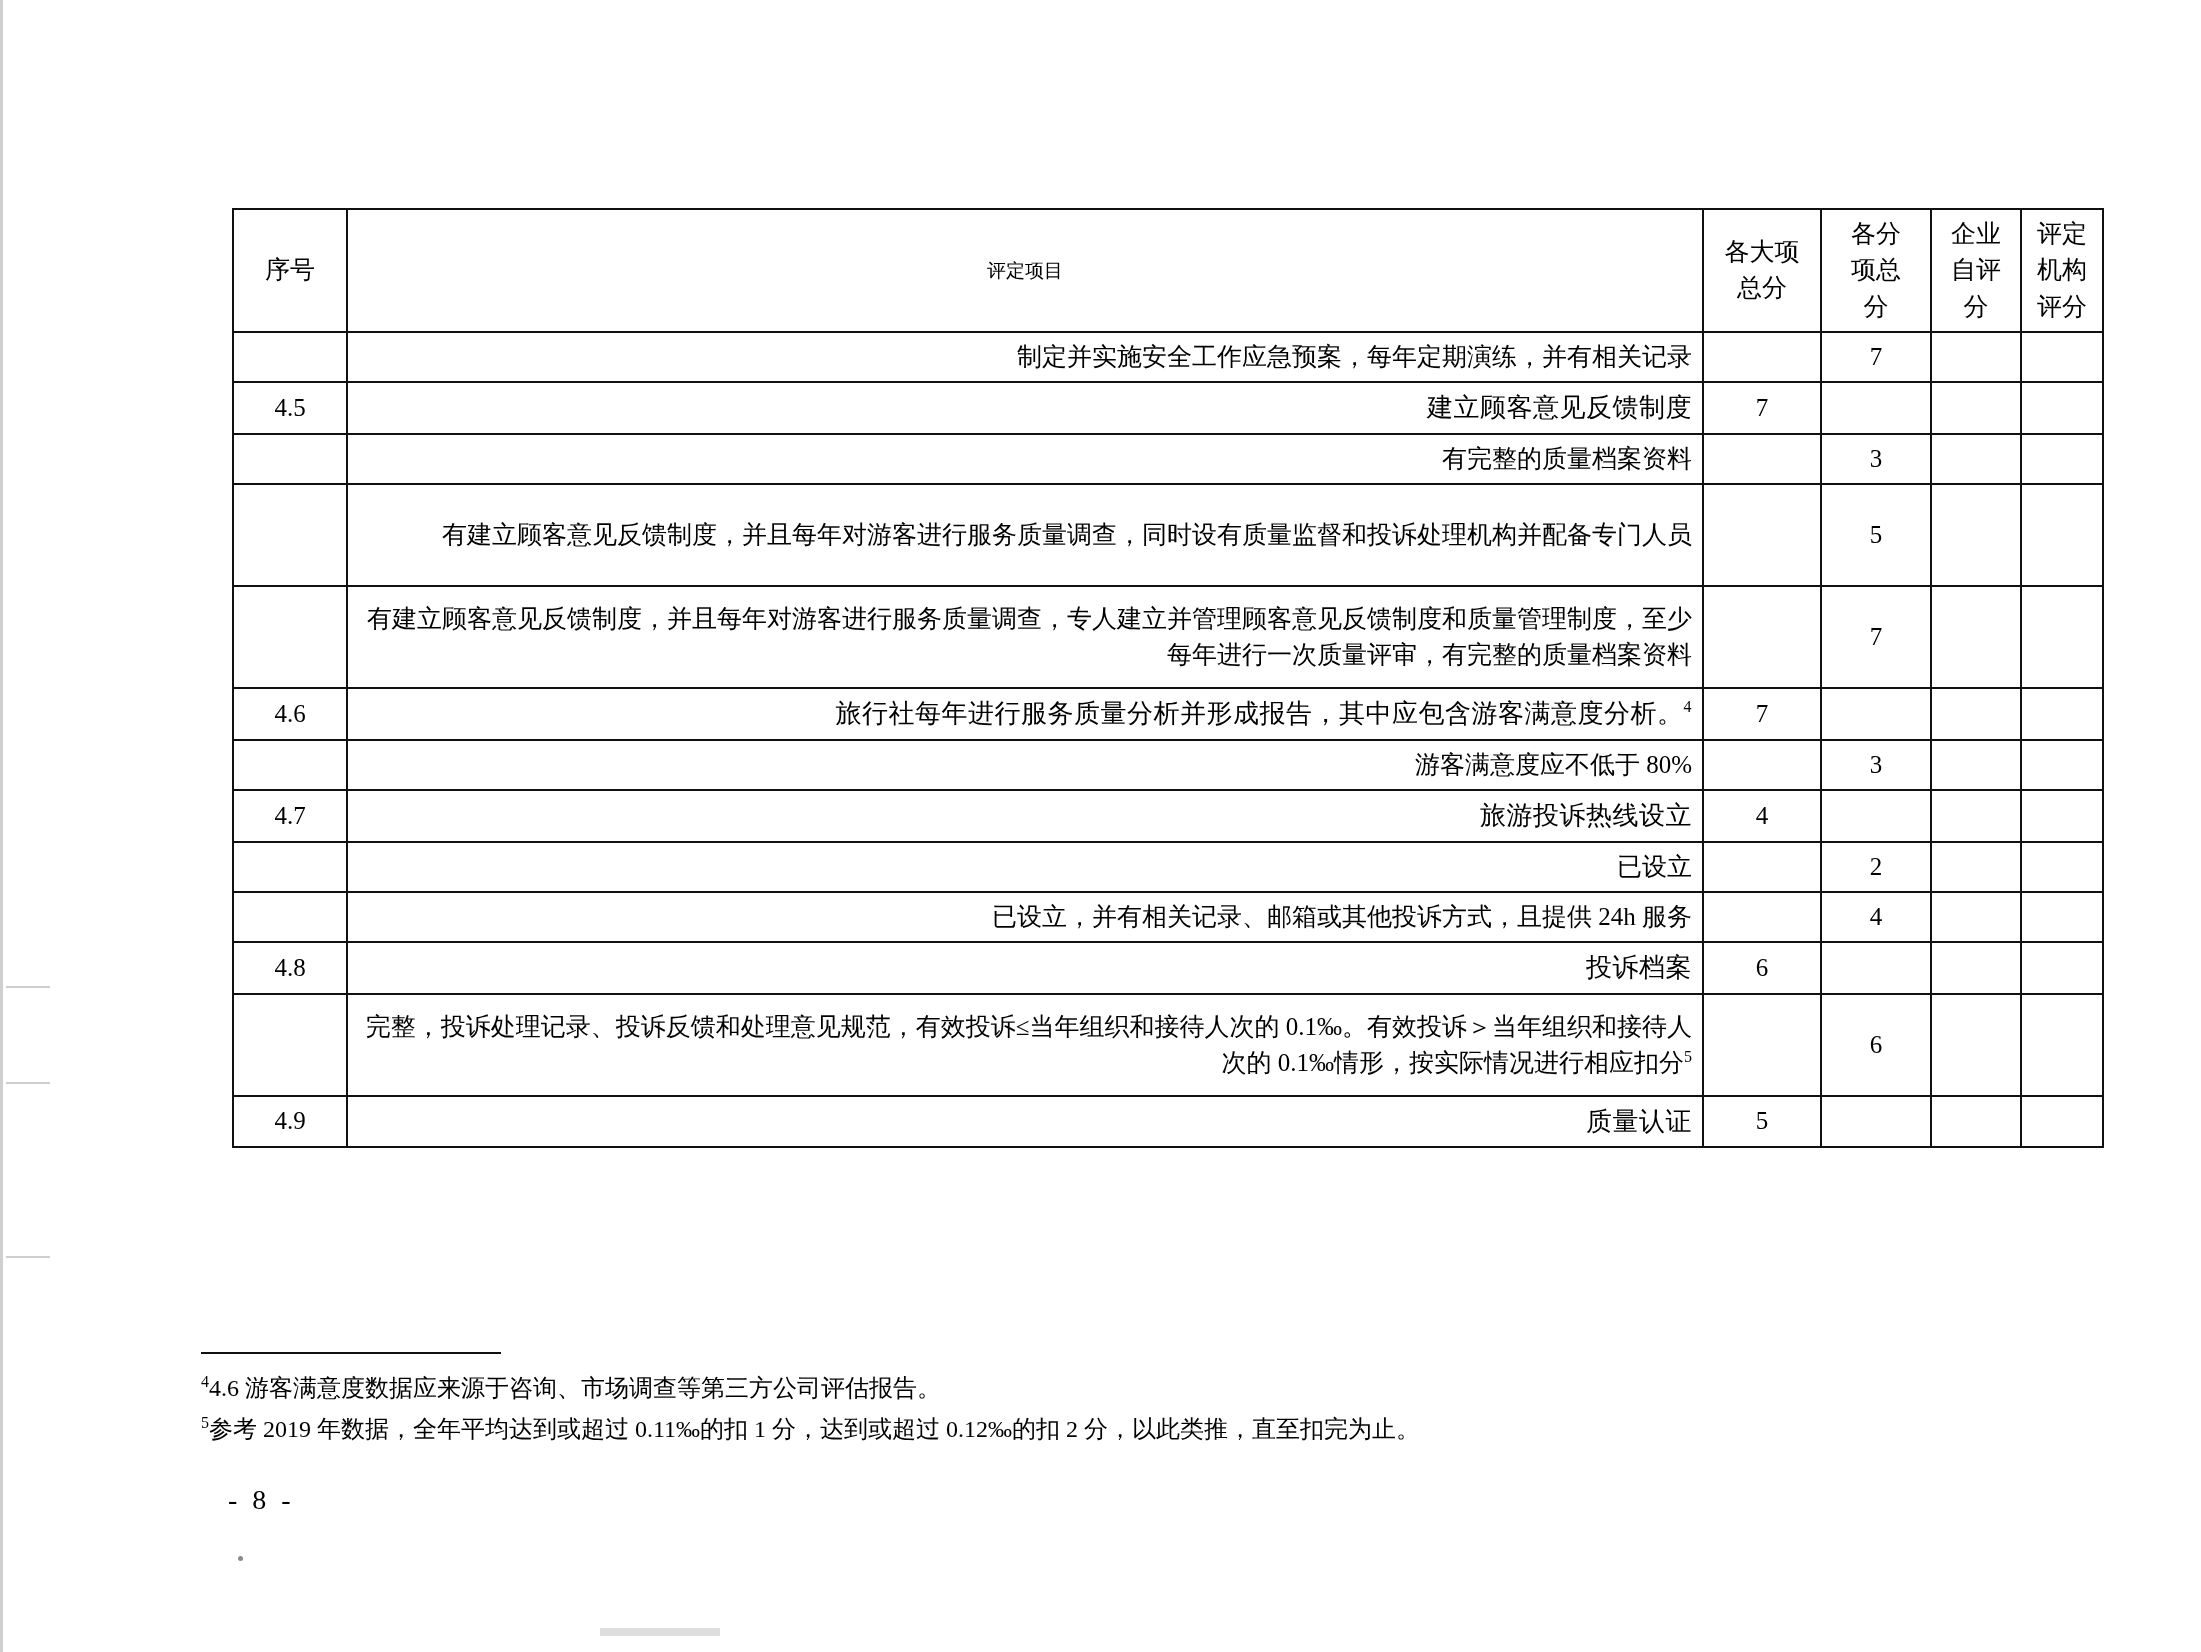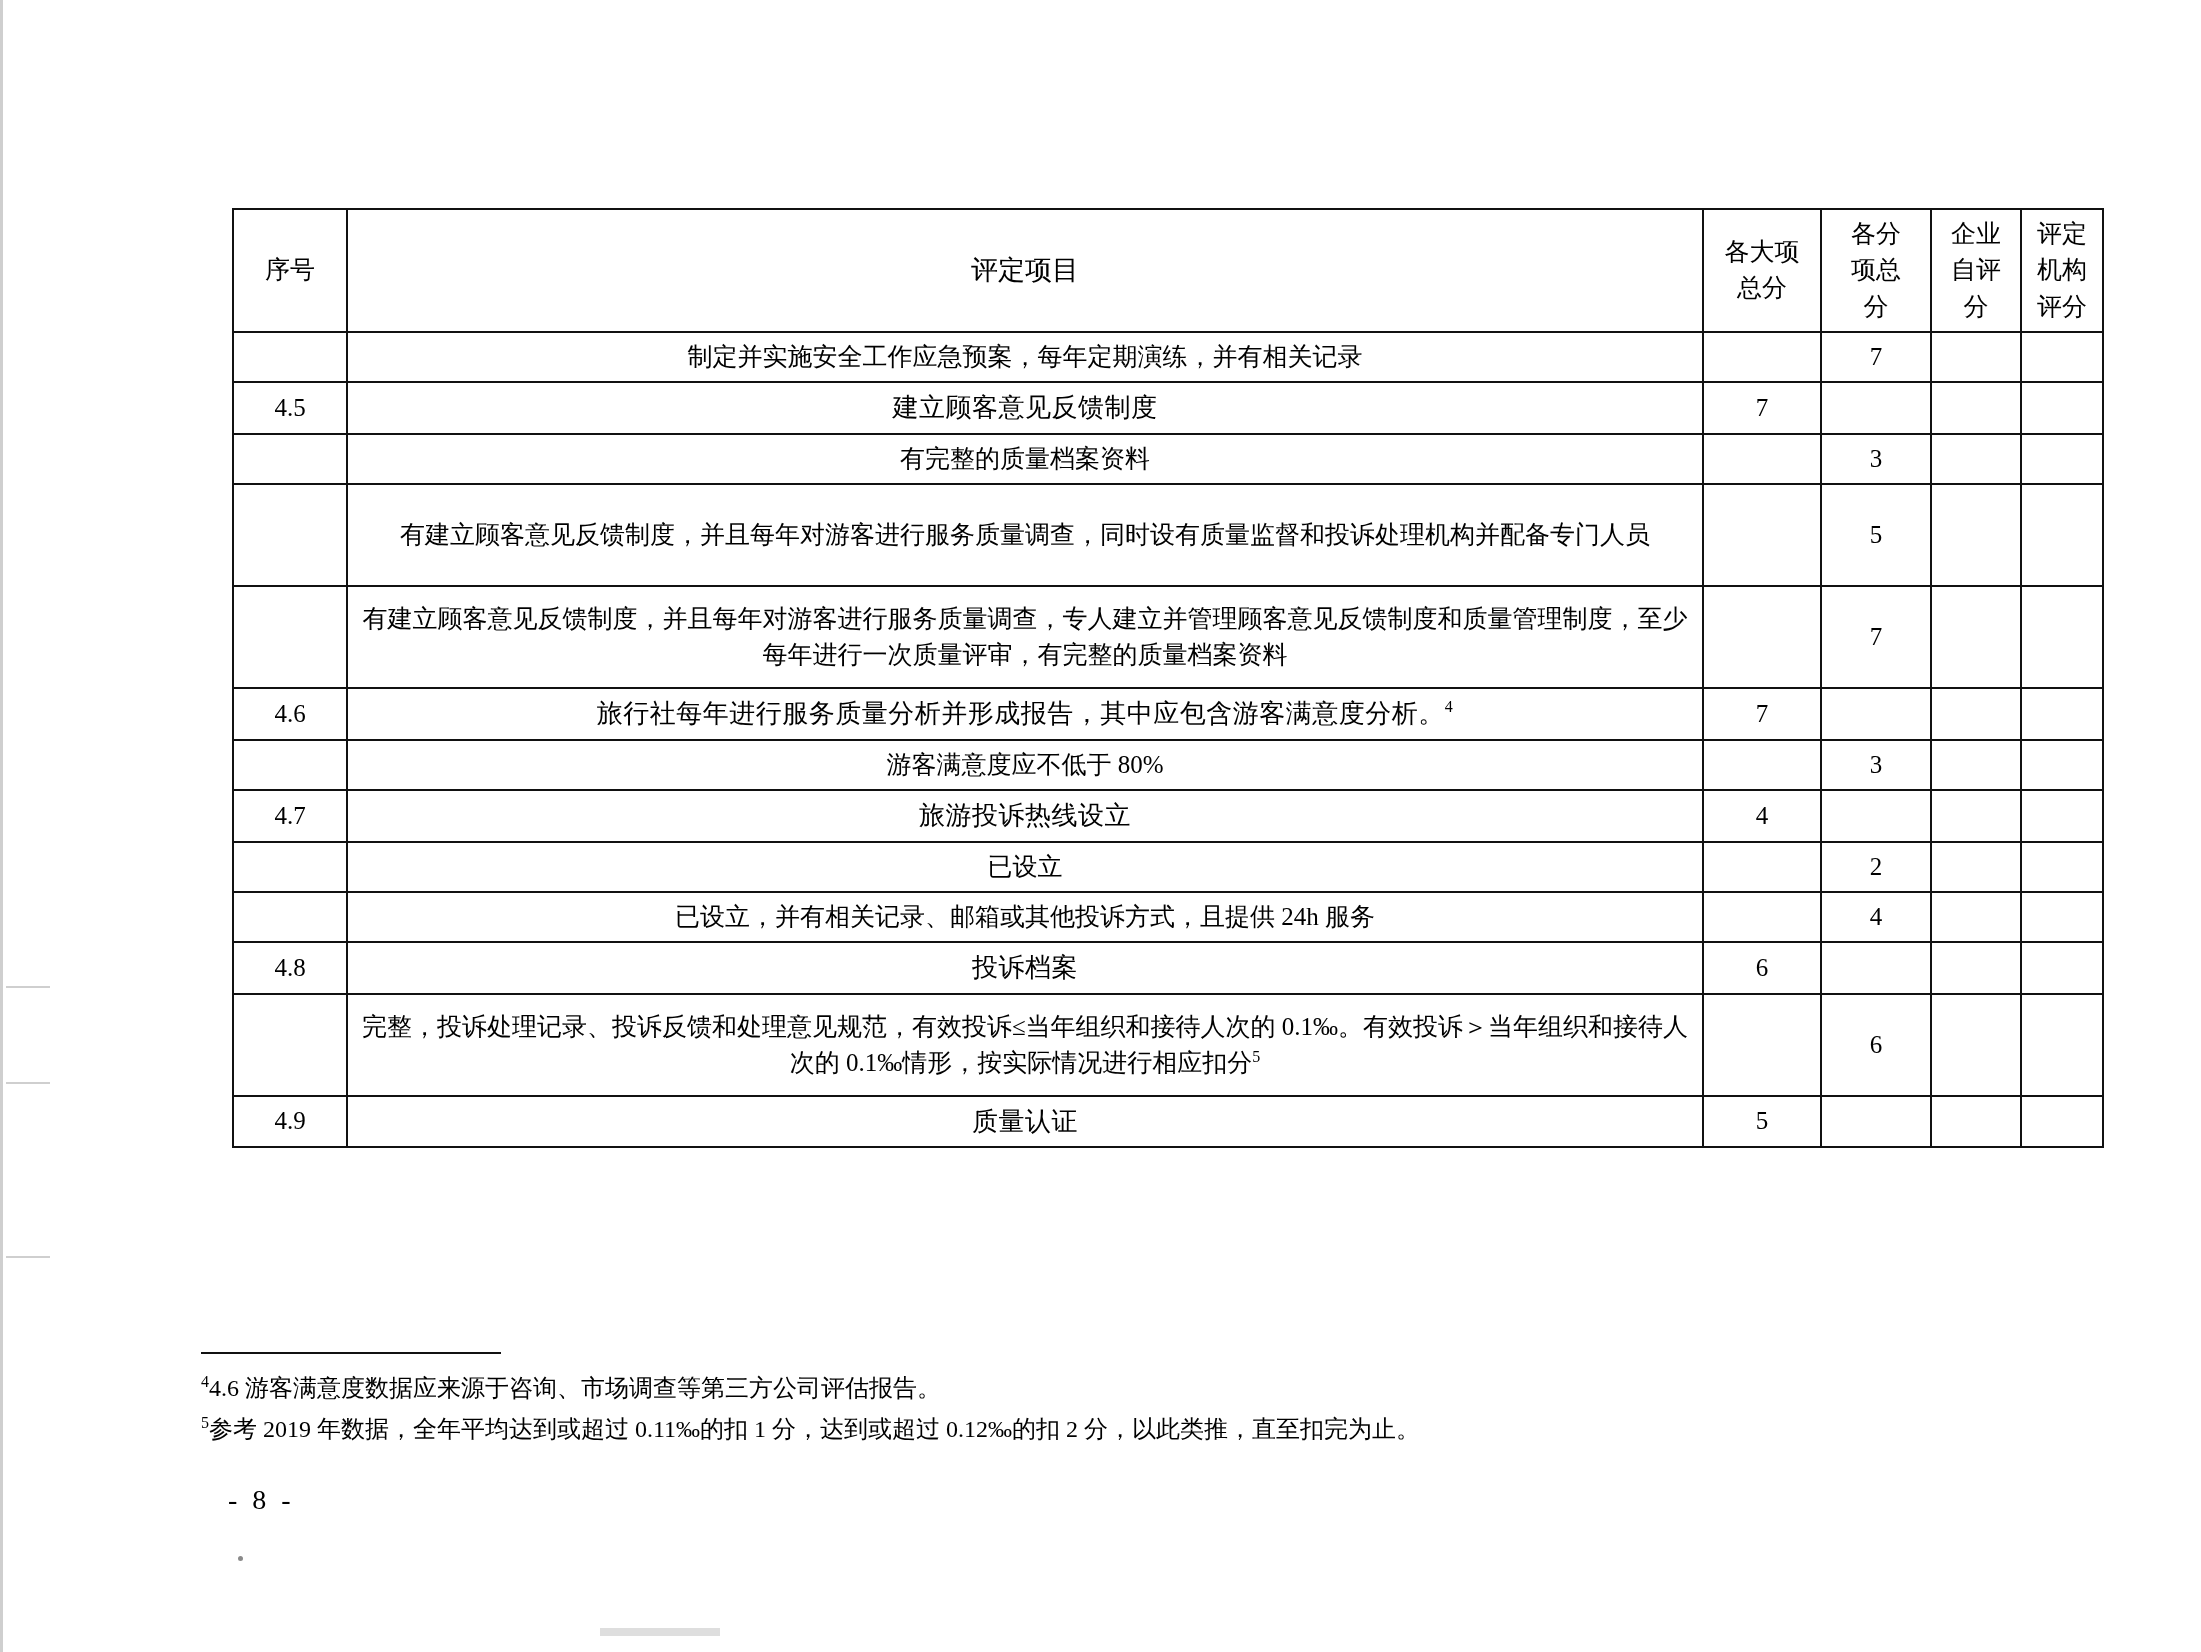--- a/index.html
+++ b/index.html
@@ -53,32 +53,32 @@
   col.c-self { width: 90px; }
   col.c-org { width: 82px; }
 
   thead td {
     text-align: center;
     font-size: 26px;
     line-height: 1.3;
     padding: 14px 4px;
   }
   thead td.head-item {
-    font-size: 27px;
+    font-size: 19px;
   }
   .head-tall { height: 118px; }
 
   td.no-cell {
     text-align: center;
     font-weight: bold;
     font-size: 26px;
     padding-left: 14px;
   }
   td.item-cell {
-    text-align: center;
+    text-align: right;
     padding-left: 16px;
     padding-right: 12px;
     margin-left: 12px;
   }
   td.item-cell.bold {
     font-weight: normal;
     font-size: 26px;
     letter-spacing: 0.5px;
   }
   td.num-cell {

